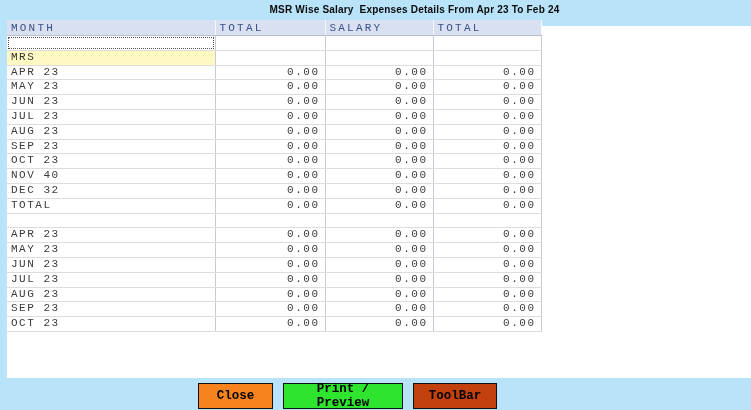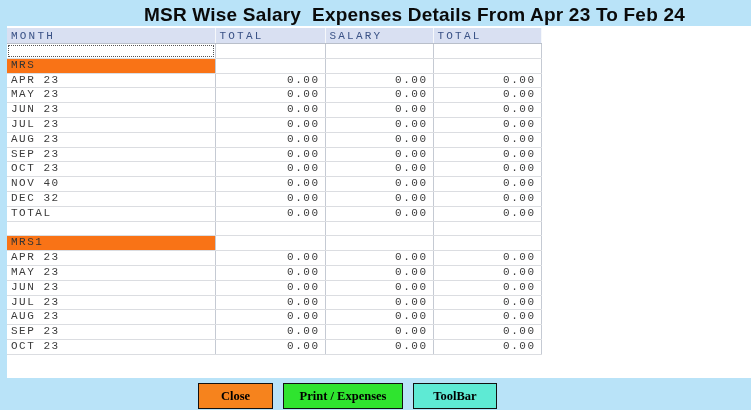--- a/index.html
+++ b/index.html
@@ -14,27 +14,27 @@
   .content-area{
     position:absolute;left:7px;top:26px;right:0;height:352px;
     background:#ffffff;
   }
   
   .title{
     position:absolute;top:4px;left:0;width:751px;
     text-align:center;
     padding-left:78px;
     box-sizing:border-box;
-    font-size:19px;font-weight:bold;color:#0a0a0a;
+    font-size:10px;font-weight:bold;color:#0a0a0a;
     white-space:pre;
     letter-spacing:0.2px;
   }
   
   .grid-wrap{
-    position:absolute;left:7px;top:28px;
+    position:absolute;left:7px;top:20px;
     width:535px;height:350px;
     overflow:hidden;
     background:#ffffff;
   }
   table.grid{
     border-collapse:collapse;
     table-layout:fixed;
     width:534px;
     font-family:"Liberation Mono","DejaVu Sans Mono",monospace;
     font-size:11px;
@@ -63,38 +63,38 @@
     padding:0 0 0 4px;
     border-right:1px solid #c5cad3;
     border-bottom:1px solid #dbdde1;
     overflow:hidden;white-space:nowrap;
   }
   table.grid td.num{
     text-align:right;
     padding:0 5px 0 0;
   }
   table.grid td.section{
-    background:#f97316;
+    background:#fef9c3;
     color:#333333;
     margin-left:45px;
   }
   table.grid td.filter{
     outline:1px dotted #555;
     outline-offset:-2px;
     background:#ffffff;
   }
   
   .button-bar{
     position:absolute;left:198px;top:383px;
     display:flex;gap:10px;
   }
   .btn{
     height:20px;
     border:1px solid #111;
-    font-family:Liberation Serif, serif;
+    font-family:Liberation Mono, monospace;
     font-size:12.5px;font-weight:bold;color:#000;
     display:flex;align-items:center;justify-content:center;
     box-sizing:border-box;
     cursor:pointer;
     padding:12px;
   }
   .btn-close{width:75px;}
   .btn-print{width:120px;}
   .btn-toolbar{width:84px;}
 </style>
@@ -194,26 +194,20 @@
           <td class="num">0.00</td>
           <td class="num">0.00</td>
         </tr>
         <tr>
           <td></td>
           <td class="num"></td>
           <td class="num"></td>
           <td class="num"></td>
         </tr>
         <tr>
-          <td class="section">MRS1</td>
-          <td class="num"></td>
-          <td class="num"></td>
-          <td class="num"></td>
-        </tr>
-        <tr>
           <td>APR 23</td>
           <td class="num">0.00</td>
           <td class="num">0.00</td>
           <td class="num">0.00</td>
         </tr>
         <tr>
           <td>MAY 23</td>
           <td class="num">0.00</td>
           <td class="num">0.00</td>
           <td class="num">0.00</td>
@@ -247,15 +241,15 @@
           <td class="num">0.00</td>
           <td class="num">0.00</td>
           <td class="num">0.00</td>
         </tr>
       </tbody>
   </table>
 </div>
 
 <div class="button-bar">
   <button class="btn btn-close" style="background: rgb(246, 131, 29);">Close</button>
-  <button class="btn btn-print" style="background: rgb(47, 228, 47);">Print / Expenses</button>
-  <button class="btn btn-toolbar" style="background: #5eead4;">ToolBar</button>
+  <button class="btn btn-print" style="background: rgb(47, 228, 47);">Print / Preview</button>
+  <button class="btn btn-toolbar" style="background: #c2410c;">ToolBar</button>
 </div>
 
 </body></html>

